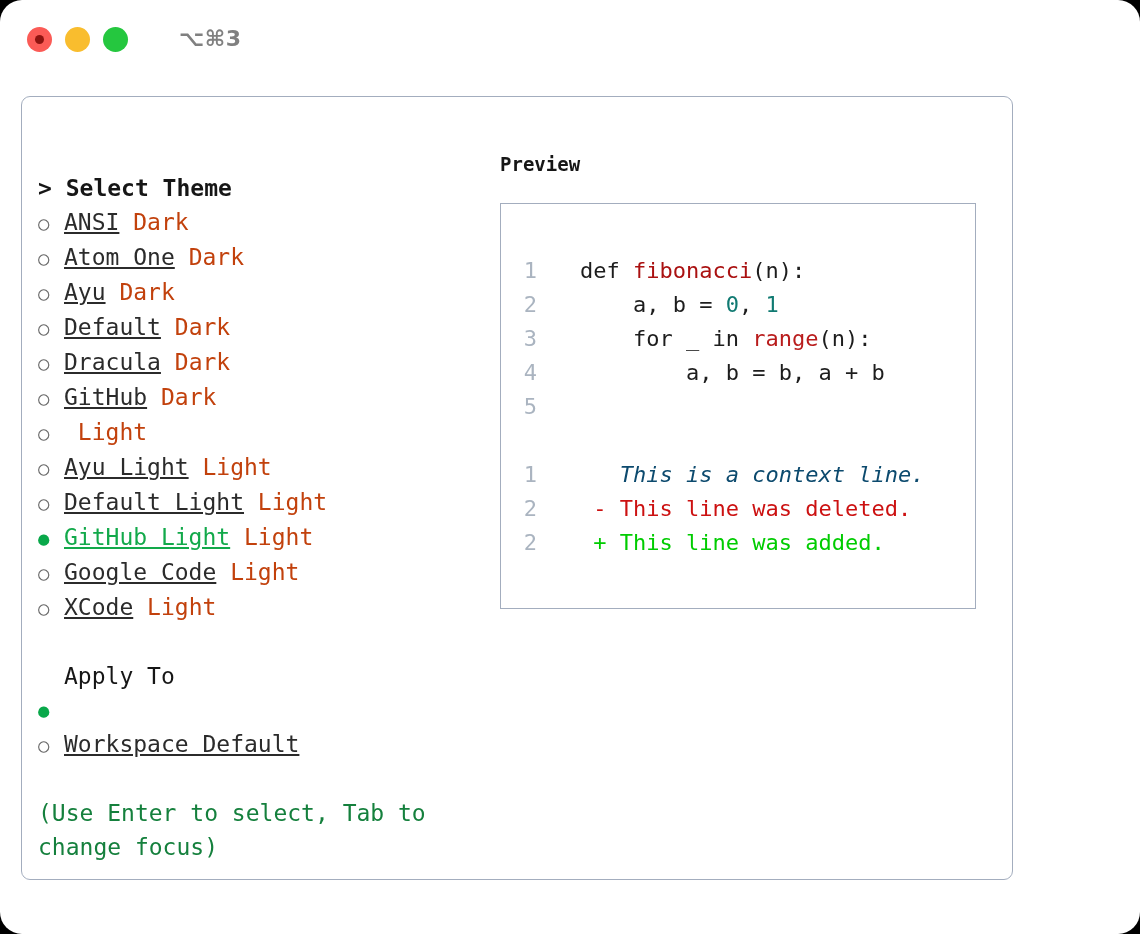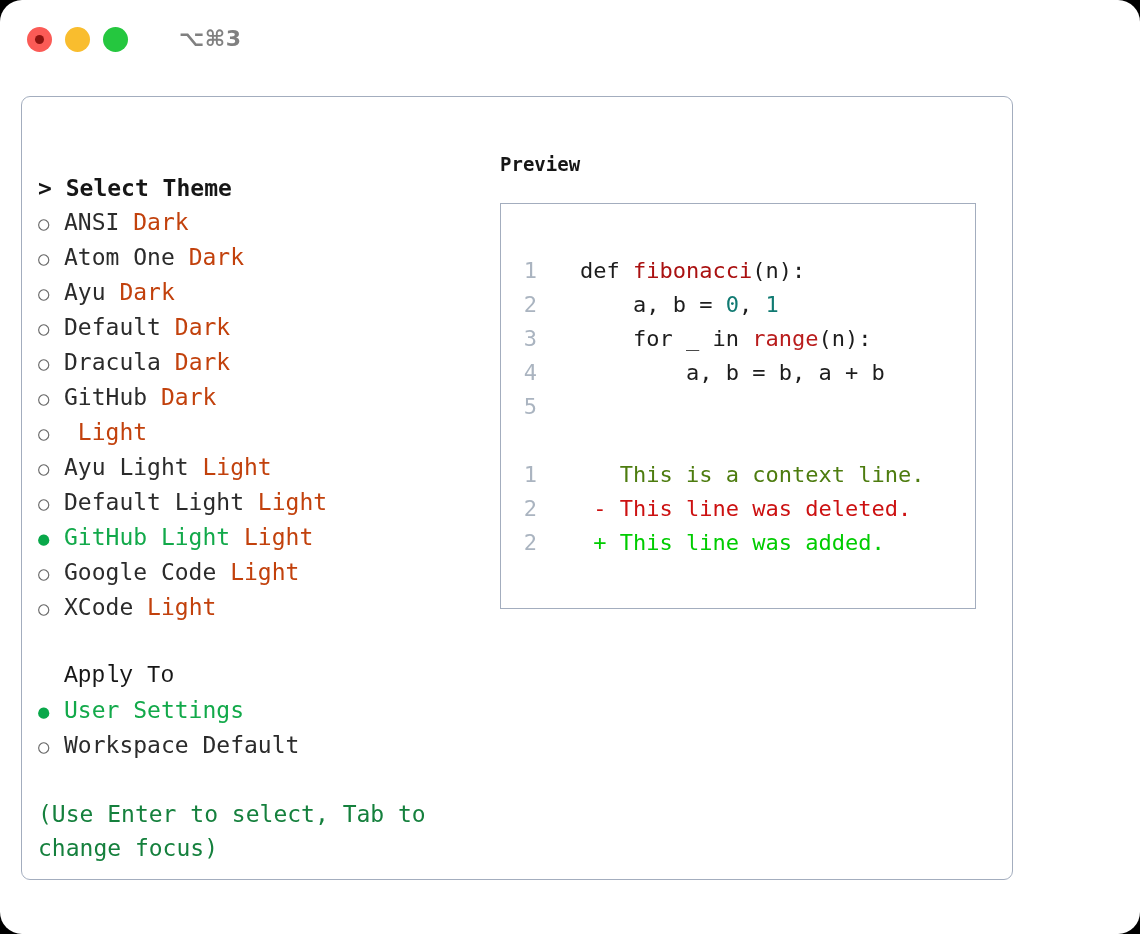--- a/index.html
+++ b/index.html
@@ -123,32 +123,31 @@
   }
   .bullet {
     display: inline-block;
     width: 26px;
     flex: 0 0 26px;
     font-size: 19px;
     line-height: 34px;
     color: #6b6b6b;
   }
   .option-row.selected .bullet { color: #09a84a; }
-  .option-label { color: #2b2b2b; }
+  .option-label { color: #2b2b2b; text-decoration: underline; }
   .option-row.selected .option-label { color: #12a94a; }
   .option-suffix { color: #c2410c; }
 
   .subsection-title {
     font-size: 23px;
     font-weight: normal;
     color: #161616;
     line-height: 34px;
     white-space: pre;
     padding-left: 26px;
-    font-family: Liberation Mono, monospace;
   }
 
   .spacer-line { height: 34px; }
 
   .hint {
     font-size: 23px;
     line-height: 34px;
     color: #15803d;
     width: 400px;
     white-space: normal;
@@ -195,21 +194,21 @@
   .code-text { white-space: pre; margin-left: 32px; }
 
   
   .tok-plain   { color: #1d1d1d; }
   .tok-kw      { color: #1d1d1d; }
   .tok-func    { color: #aa1111; }
   .tok-num     { color: #107a72; }
   .tok-builtin { color: #b91c1c; }
 
   
-  .diff-context { color: #4d7c0f; }
+  .diff-context { color: #0c4a6e; font-style: italic; }
   .diff-del     { color: #cc1111; }
   .diff-add     { color: #00cc00; }
 
   .blank-line { height: 34px; }
 </style>
 </head>
 <body>
 
 <div class="window">
 
@@ -239,21 +238,21 @@
             <div class="option-row"><span class="bullet">○</span><span class="option-label">Default Light</span><span class="option-suffix"> Light</span></div>
             <div class="option-row selected"><span class="bullet">●</span><span class="option-label">GitHub Light</span><span class="option-suffix"> Light</span></div>
             <div class="option-row"><span class="bullet">○</span><span class="option-label">Google Code</span><span class="option-suffix"> Light</span></div>
             <div class="option-row"><span class="bullet">○</span><span class="option-label">XCode</span><span class="option-suffix"> Light</span></div>
           </div>
 
         <div class="spacer-line"></div>
 
         <div class="subsection-title">Apply To</div>
         <div id="apply-list">
-            <div class="option-row selected"><span class="bullet">●</span><span class="option-label">User Settings</span></div>
+            <div class="option-row selected"><span class="bullet">●</span></div>
             <div class="option-row"><span class="bullet">○</span><span class="option-label">Workspace Default</span></div>
           </div>
 
         <div class="spacer-line"></div>
 
         <div class="hint">(Use Enter to select, Tab to change focus)</div>
       </div>
 
       <div class="right-col">
         <div class="preview-title">Preview</div>

